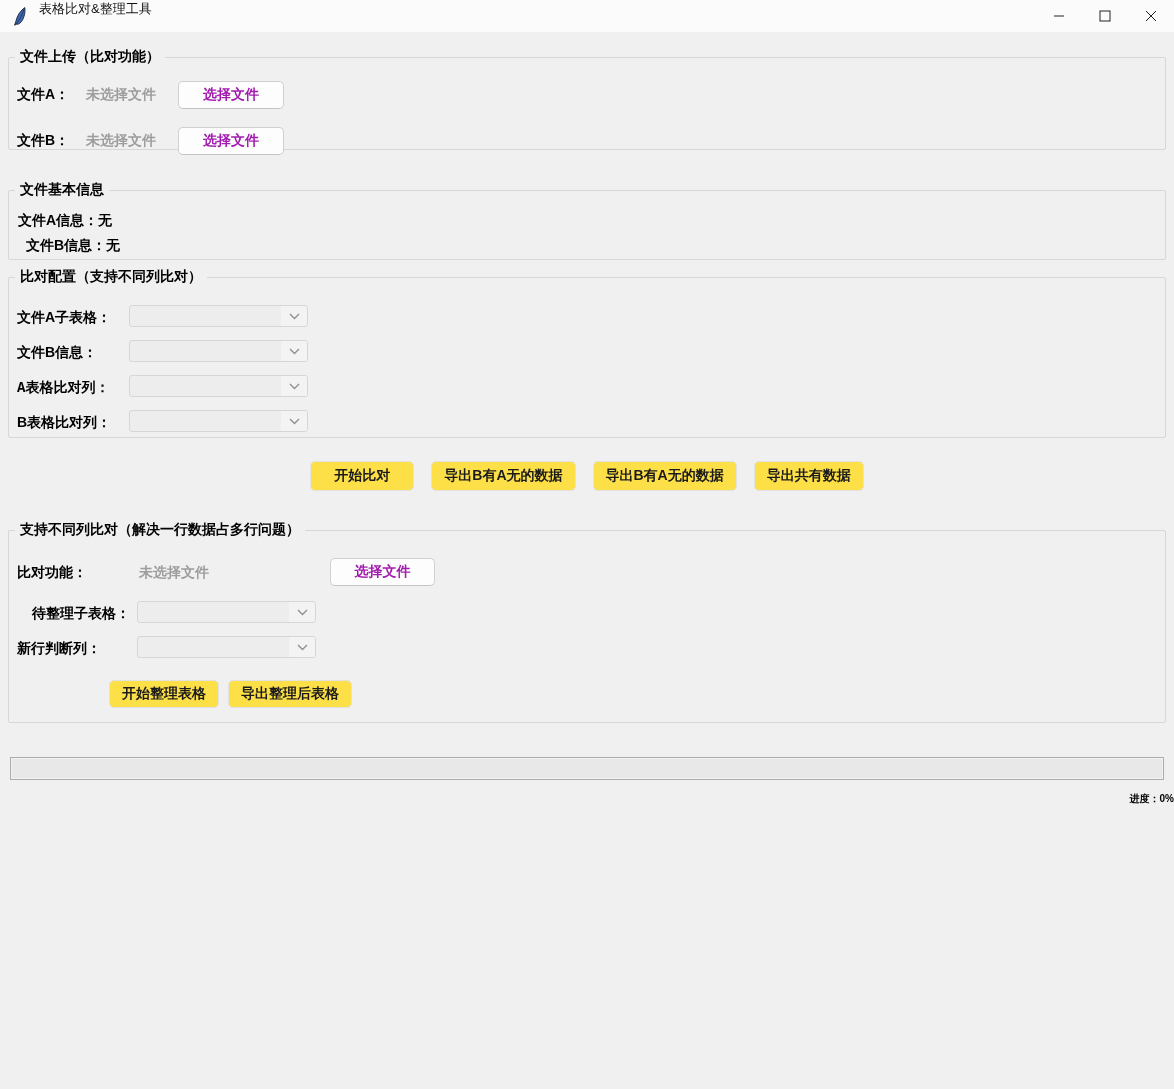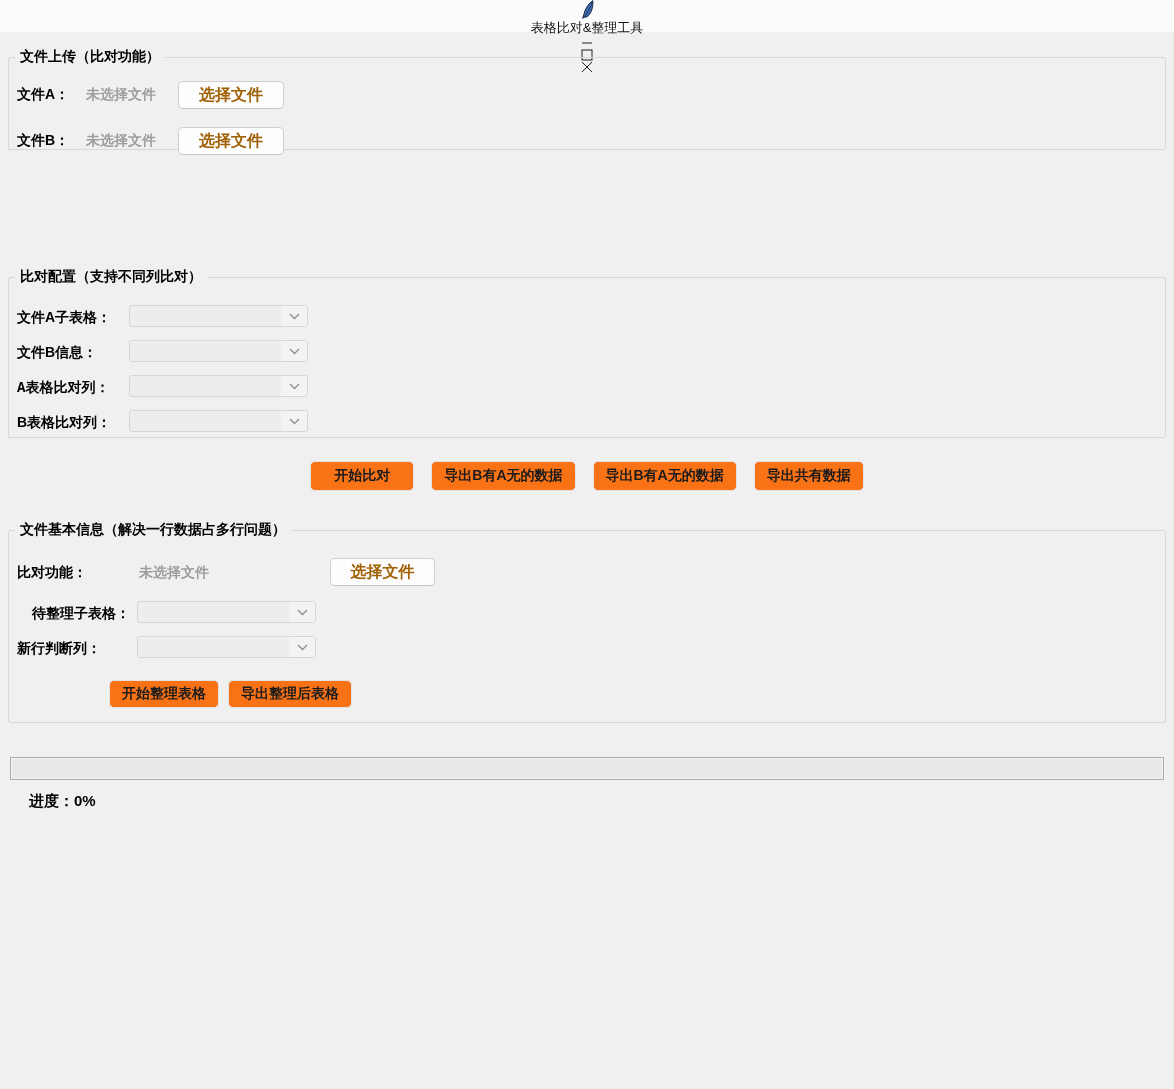--- a/index.html
+++ b/index.html
@@ -10,21 +10,21 @@
     color: #000;
     font-size: 13px;
     overflow: hidden;
   }
   .window { position: relative; width: 1174px; height: 1089px; }
 
   
   .titlebar {
     position: absolute; top: 0; left: 0; right: 0; height: 32px;
     background: #fbfbfb;
-    display: flex; align-items: center; flex-direction: column;
+    display: flex; 
   }
   .titlebar .app-icon { margin: 0 10px 0 12px; display: flex; align-items: center; }
   .titlebar .title { font-size: 13px; color: #111; }
   .titlebar .spacer { flex: 1; }
   .win-btn {
     width: 46px; height: 32px;
     display: flex; align-items: center; justify-content: center;
     cursor: default;
   }
   .win-btn svg { display: block; }
@@ -43,26 +43,26 @@
   .field-label { font-weight: bold; font-size: 14px; white-space: nowrap; }
   .muted { color: #9d9d9d; font-weight: bold; font-size: 14px; }
 
   
   .btn-primary {
     position: absolute;
     background: #fdfdfd;
     border: 1px solid #d0d0d0;
     border-bottom-color: #c4c4c4;
     border-radius: 5px;
-    font-family: inherit; font-size: 16px; font-weight: bold; color: #a16207;
+    font-family: inherit; font-size: 14px; font-weight: bold; color: #a21caf;
     display: flex; align-items: center; justify-content: center;
     cursor: default;
   }
   .btn-flat {
-    background: #f97316;
+    background: #fde047;
     border: 1px solid #e2e2e2;
     border-radius: 5px;
     font-family: inherit; font-size: 14px; font-weight: bold; color: #1b1b1b;
     display: inline-flex; align-items: center; justify-content: center;
     padding: 0 12px; height: 30px;
     cursor: default;
   }
 
   
   .combobox {
@@ -90,21 +90,21 @@
   .progressbar {
     position: absolute; left: 10px; top: 757px;
     width: 1154px; height: 23px;
     background: #e8e8e8;
     border: 1px solid #acacac;
     box-shadow: inset 0 0 0 1px #f2f2f2;
   }
   .progress-fill { height: 100%; background: #06b025; width: 0%; }
   .progress-label {
     position: absolute; left: 0; right: 0; top: 792px;
-    text-align: left; font-weight: bold; font-size: 15px; padding-left: 29px;
+    text-align: right; font-weight: bold; font-size: 10px;
   }
 </style>
 </head>
 <body>
 
 <div class="window">
 
   <div class="titlebar">
     <span class="app-icon">
       <svg width="17" height="19" viewBox="0 0 17 19">
@@ -136,20 +136,25 @@
 
     <span class="field-label" style="position:absolute; left:8px; top:28px;">文件A：</span>
     <span class="muted" style="position:absolute; left:77px; top:28px;">未选择文件</span>
     <button class="btn-primary" style="left:169px; top:23px; width:106px; height:28px;">选择文件</button>
 
     <span class="field-label" style="position:absolute; left:8px; top:74px;">文件B：</span>
     <span class="muted" style="position:absolute; left:77px; top:74px;">未选择文件</span>
     <button class="btn-primary" style="left:169px; top:69px; width:106px; height:28px;">选择文件</button>
   </div>
 
+  <div class="groupbox" style="left:8px; top:190px; width:1158px; height:70px;">
+    <span class="groupbox-title">文件基本信息</span>
+    <span class="field-label" style="position:absolute; left:9px; top:21px;">文件A信息：无</span>
+    <span class="field-label" style="position:absolute; left:17px; top:46px;">文件B信息：无</span>
+  </div>
 
   <div class="groupbox" style="left:8px; top:277px; width:1158px; height:161px;">
     <span class="groupbox-title">比对配置（支持不同列比对）</span>
 
     <span class="field-label" style="position:absolute; left:8px; top:31px;">文件A子表格：</span>
     <div class="combobox" style="left:120px; top:27px;">
       <span class="cb-value"></span>
       <span class="cb-arrow">
         <svg width="11" height="7" viewBox="0 0 11 7">
             <path d="M1 1 L5.5 5.5 L10 1" stroke="#8f8f8f" stroke-width="1.4" fill="none"></path>
@@ -189,21 +194,21 @@
   </div>
 
   <div class="actions-row" style="top:461px;">
     <button class="btn-flat" style="width:104px;">开始比对</button>
     <button class="btn-flat">导出B有A无的数据</button>
     <button class="btn-flat">导出B有A无的数据</button>
     <button class="btn-flat">导出共有数据</button>
   </div>
 
   <div class="groupbox" style="left:8px; top:530px; width:1158px; height:193px;">
-    <span class="groupbox-title">文件基本信息（解决一行数据占多行问题）</span>
+    <span class="groupbox-title">支持不同列比对（解决一行数据占多行问题）</span>
 
     <span class="field-label" style="position:absolute; left:8px; top:33px;">比对功能：</span>
     <span class="muted" style="position:absolute; left:130px; top:33px;">未选择文件</span>
     <button class="btn-primary" style="left:321px; top:27px; width:105px; height:28px;">选择文件</button>
 
     <span class="field-label" style="position:absolute; left:8px; top:74px;margin-left:15px;">待整理子表格：</span>
     <div class="combobox" style="left:128px; top:70px;">
       <span class="cb-value"></span>
       <span class="cb-arrow">
         <svg width="11" height="7" viewBox="0 0 11 7">

